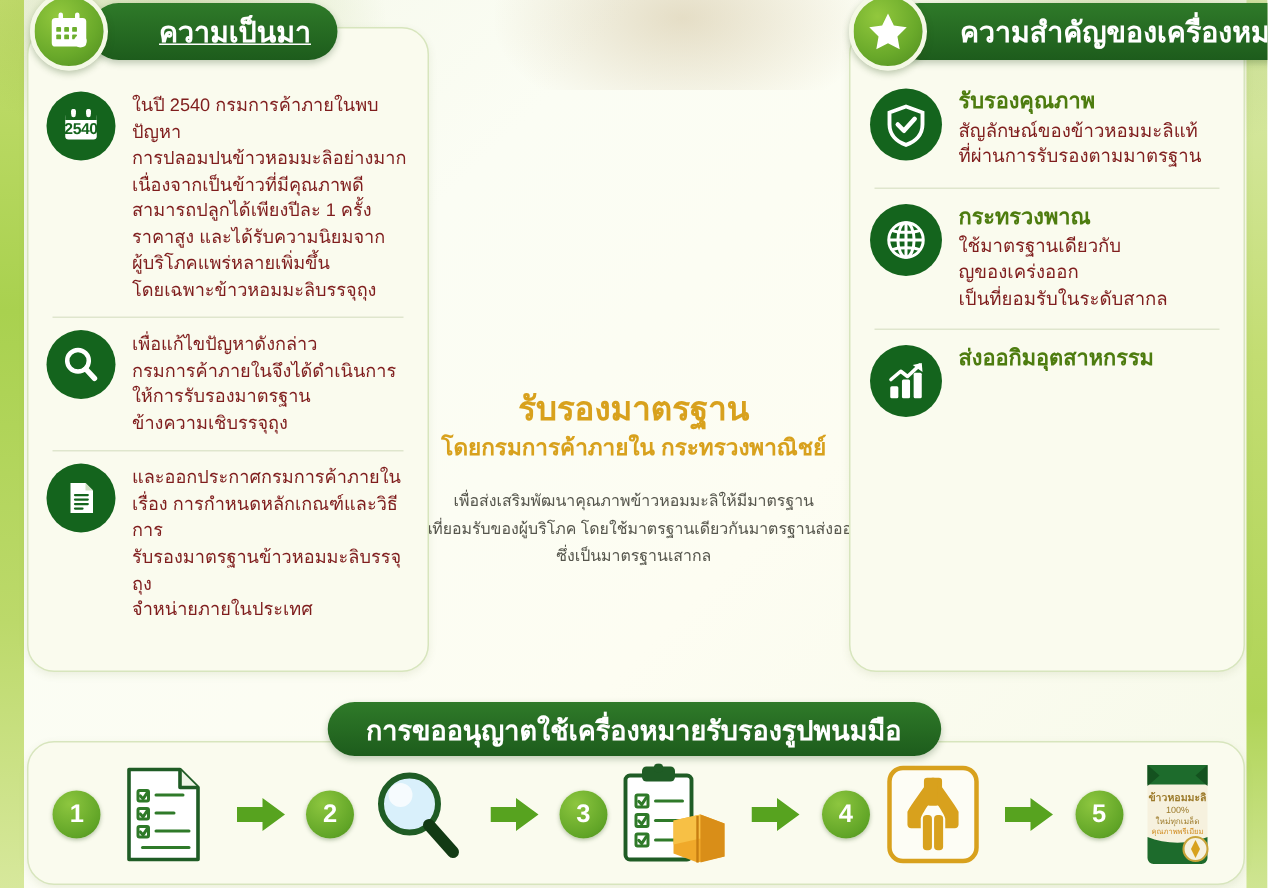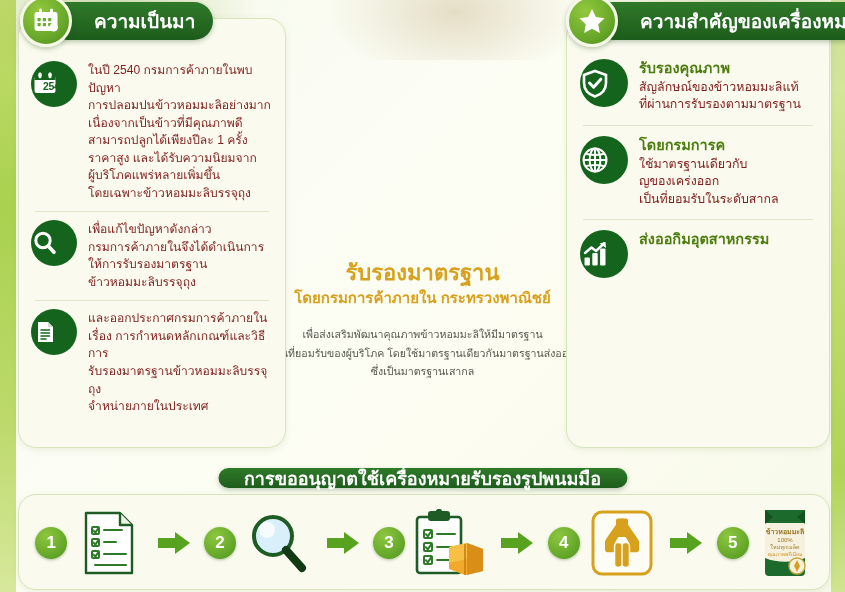--- a/index.html
+++ b/index.html
@@ -61,24 +61,24 @@
     border-radius: 19px;
     background: linear-gradient(180deg, #2f7a29 0%, #1d5c1c 100%);
     display: flex; align-items: center;
     padding: 0 18px 0 46px;
     color: #ffffff;
     font-size: 19px; font-weight: bold;
     white-space: nowrap;
     box-shadow: 0 2px 5px rgba(30,70,20,.28);
     z-index: 4;
   }
-  #pill-history  { left: 48px;  top: 2px; }
+  #pill-history  { left: 60px;  top: 2px; text-decoration: underline; }
   #pill-benefits { left: 594px; top: 2px; }
   #pill-steps    { left: 50%; transform: translateX(-50%); top: 468px;
-                   padding: 0 26px; height: 20px; border-radius: 18px; font-size: 18px; }
+                   padding: 0 26px; height: 36px; border-radius: 18px; font-size: 18px; }
 
   .pill-badge {
     position: absolute;
     width: 52px; height: 52px; border-radius: 50%;
     background: radial-gradient(circle at 35% 28%, #92c83d 0%, #69a92a 60%, #4e8b1f 100%);
     border: 3px solid #f4f8e6;
     display: flex; align-items: center; justify-content: center;
     box-shadow: 0 2px 5px rgba(40,80,20,.30);
     z-index: 5;
   }
@@ -95,21 +95,21 @@
   }
   .item + .item::before {
     content: "";
     position: absolute; left: 16px; right: 16px; top: 0;
     height: 1px; background: #dfe6cd;
   }
   .circ {
     flex: 0 0 auto;
     width: 46px; height: 46px; border-radius: 50%;
     background: #14641d;
-    display: flex; align-items: center; 
+    display: flex; align-items: center; justify-content: center;
     color: #ffffff;
   }
   #card-benefits .circ { width: 48px; height: 48px; background: #14641d; }
   .item-body { padding-top: 1px; }
   .item-title {
     color: #4d7c0f; font-size: 14.5px; font-weight: bold;
     line-height: 1.22; margin-bottom: 1px;
   }
   .item-text {
     color: #7f1d1d; font-size: 12.4px; line-height: 1.42;
@@ -211,21 +211,21 @@
     <div class="circ">
       <svg width="28" height="28" viewBox="0 0 28 28" aria-hidden="true">
         <circle cx="12" cy="11.5" r="7.2" fill="none" stroke="#ffffff" stroke-width="3"></circle>
         <line x1="17.2" y1="17" x2="23" y2="23.2" stroke="#ffffff" stroke-width="3.6" stroke-linecap="round"></line>
       </svg>
     </div>
     <div class="item-body">
       <div class="item-text">เพื่อแก้ไขปัญหาดังกล่าว
 กรมการค้าภายในจึงได้ดำเนินการ
 ให้การรับรองมาตรฐาน
-ข้าวหอมมะลิบรรจุถุง</div>
+ข้างความเชิบรรจุถุง</div>
     </div>
   </div>
 
   <div class="item">
     <div class="circ">
       <svg width="28" height="28" viewBox="0 0 28 28" aria-hidden="true">
         <path d="M7 4h10l5 5v15H7z" fill="#ffffff"></path>
         <path d="M17 4v5h5z" fill="#cfe0c4"></path>
         <g stroke="#14641d" stroke-width="1.5" stroke-linecap="round">
           <line x1="10" y1="12" x2="18.5" y2="12"></line>
@@ -308,21 +308,21 @@
           <circle cx="15" cy="15" r="11.5"></circle>
           <ellipse cx="15" cy="15" rx="5.4" ry="11.5"></ellipse>
           <line x1="3.5" y1="15" x2="26.5" y2="15"></line>
           <path d="M5.6 8.4 C9 10.4 21 10.4 24.4 8.4"></path>
           <path d="M5.6 21.6 C9 19.6 21 19.6 24.4 21.6"></path>
           <line x1="15" y1="3.5" x2="15" y2="26.5"></line>
         </g>
       </svg>
     </div>
     <div class="item-body">
-      <div class="item-title">โดยกรมการค</div>
+      <div class="item-title">กระทรวงพาณ</div>
       <div class="item-text">ใช้มาตรฐานเดียวกับ
 ญของเคร่งออก
 เป็นที่ยอมรับในระดับสากล</div>
     </div>
   </div>
 
   <div class="item">
     <div class="circ">
       <svg width="30" height="30" viewBox="0 0 30 30" aria-hidden="true">
         <g fill="#ffffff">

